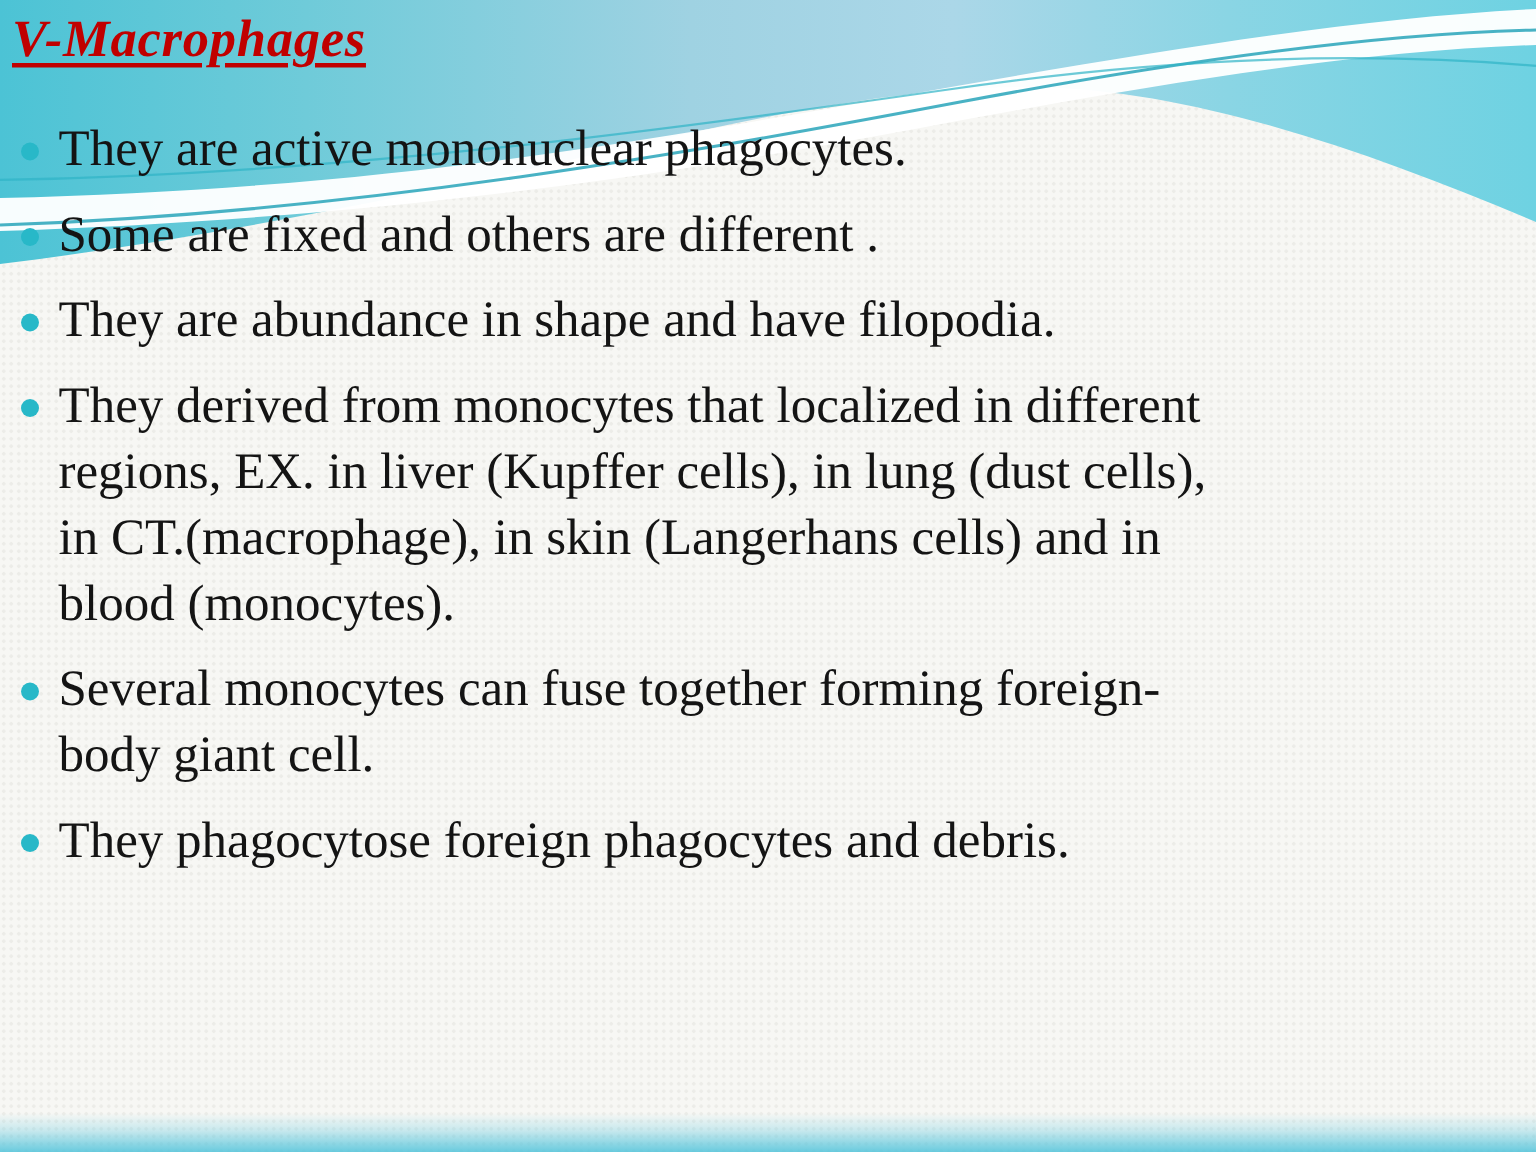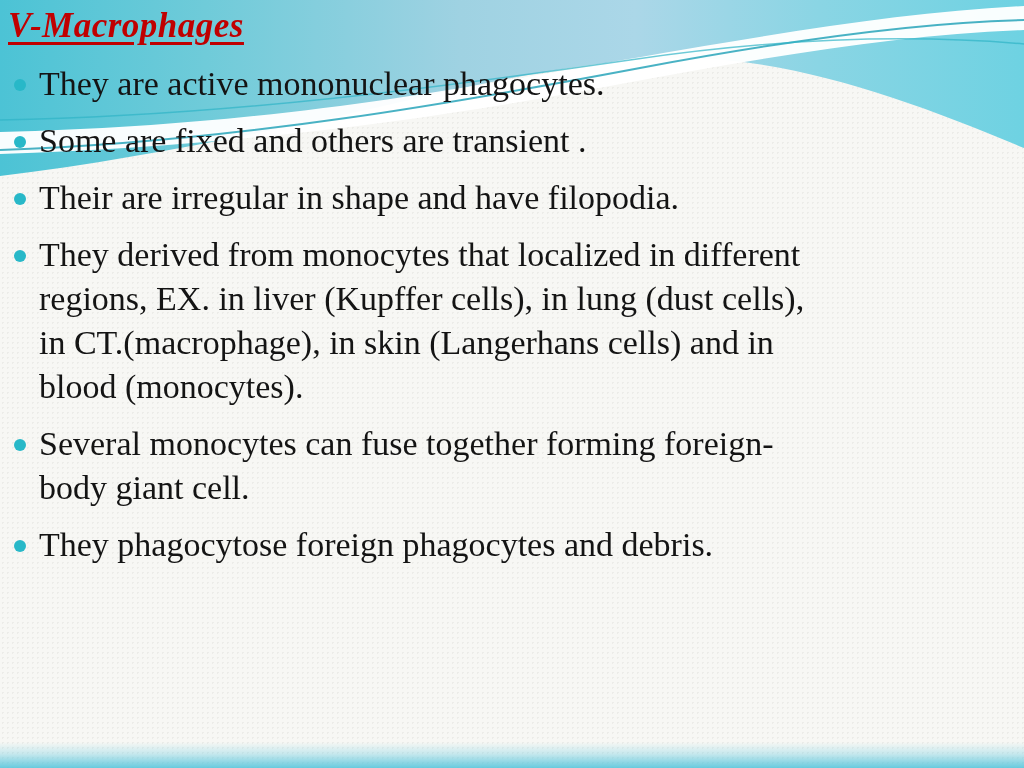--- a/index.html
+++ b/index.html
@@ -26,21 +26,21 @@
     font-size:35px;
     font-weight:bold;
     font-style:italic;
     color:#c00000;
     text-decoration:underline;
     text-decoration-thickness:3px;
     text-underline-offset:5px;
     letter-spacing:0.5px;
   }
   .bullets{
-    position:absolute;top:62px;left:14px;right:22px;
+    position:absolute;top:78px;left:14px;right:22px;
     z-index:2;
   }
   .bullet-item{
     display:flex;
     align-items:flex-start;
     gap:13px;
     margin-bottom:13px;
   }
   .dot{
     flex:0 0 auto;
@@ -89,25 +89,25 @@
 
   <h1 class="title">V-Macrophages</h1>
 
   <div class="bullets">
       <div class="bullet-item">
         <span class="dot" style="background: rgb(40, 184, 200);"></span>
         <div class="bullet-text">They are active mononuclear phagocytes.</div>
       </div>
       <div class="bullet-item">
         <span class="dot" style="background: rgb(40, 184, 200);"></span>
-        <div class="bullet-text">Some are fixed and others are transient .</div>
+        <div class="bullet-text">Some are fixed and others are different .</div>
       </div>
       <div class="bullet-item">
         <span class="dot" style="background: rgb(40, 184, 200);"></span>
-        <div class="bullet-text">Their are irregular in shape and have filopodia.</div>
+        <div class="bullet-text">They are abundance in shape and have filopodia.</div>
       </div>
       <div class="bullet-item">
         <span class="dot" style="background: rgb(40, 184, 200);"></span>
         <div class="bullet-text">They derived from monocytes that localized in different
 regions, EX. in liver (Kupffer cells), in lung (dust cells),
 in CT.(macrophage), in skin (Langerhans cells) and in
 blood (monocytes).</div>
       </div>
       <div class="bullet-item">
         <span class="dot" style="background: rgb(40, 184, 200);"></span>

